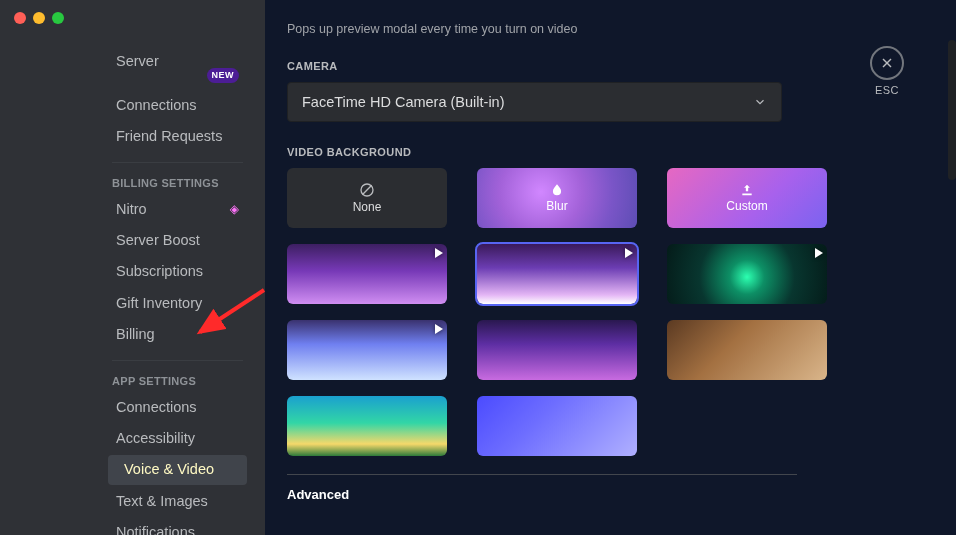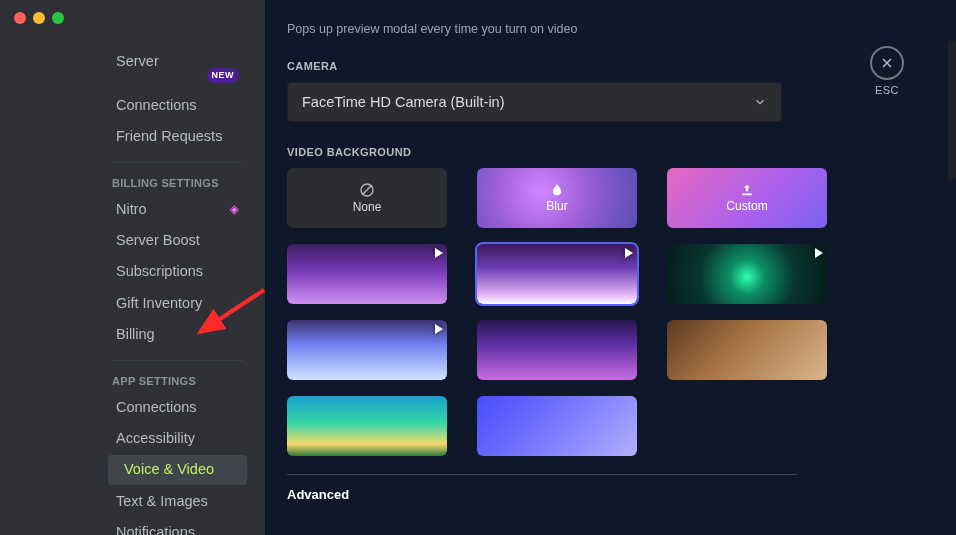--- a/index.html
+++ b/index.html
@@ -4,21 +4,21 @@
 <style>
   * { box-sizing: border-box; margin: 0; padding: 0; font-family: -apple-system, "Helvetica Neue", Arial, sans-serif; }
   body { width: 956px; height: 535px; background: #2f3136; color: #b9bbbe; overflow: hidden; position: relative; }
   .sidebar { position: absolute; left: 0; top: 0; width: 265px; height: 535px; background: #2f3136; padding: 8px 8px 8px 8px; overflow: hidden; }
   .traffic { display:flex; gap:7px; padding: 4px 4px 10px 6px; }
   .traffic span { width:12px; height:12px; border-radius:50%; display:inline-block;}
   .tl-red{background:#ff5f57;} .tl-yellow{background:#febc2e;} .tl-green{background:#28c840;}
   .side-scroll { padding-left: 100px; padding-right: 10px; }
   .cat { font-size: 11px; font-weight: 700; color: #8e9297; letter-spacing: .3px; margin: 14px 0 6px 4px; text-transform: uppercase; }
   .item { font-size: 14.5px; color: #b9bbbe; padding: 6px 8px; border-radius: 4px; margin: 0 0 2px 0; display:flex; align-items:center; justify-content:space-between; cursor:pointer; line-height:1.2;}
-  .item.selected { background:#40444b; color:#bef264;padding-left:16px; }
+  .item.selected { background:#40444b; color:#fef9c3;padding-left:16px; }
   .badge-new { background:#4c1d95; color:#fff; font-size:9px; font-weight:700; padding:2px 5px; border-radius:8px; letter-spacing:.5px;margin-top:28px;}
   .nitro-dot { color:#ff73fa; font-size:12px; }
   .divider { border:0; border-top:1px solid #3a3d42; margin:10px 4px; }
   .main { position:absolute; left:265px; top:0; width:691px; height:535px; background:#0f172a; padding: 0 40px 0 22px; overflow:hidden;}
   .preview-desc { font-size:12.5px; color:#a0a3a8; margin-top:22px; }
   .section-label { font-size:11px; font-weight:700; color:#b9bbbe; letter-spacing:.4px; margin-top:24px; margin-bottom:10px; text-transform:uppercase;}
   .select { width:495px; background:#2b2d31; border:1px solid #1f2124; border-radius:4px; height:40px; display:flex; align-items:center; justify-content:space-between; padding:0 14px; color:#dcddde; font-size:14.5px; cursor:pointer;}
   .chev { width:14px; height:14px; }
   .bg-grid { display:grid; grid-template-columns: repeat(3, 160px); grid-auto-rows:60px; gap:16px 30px; width:540px;}
   .tile { position:relative; border-radius:6px; overflow:hidden; cursor:pointer; display:flex; align-items:center; justify-content:center; flex-direction:column; color:#fff; font-size:12px;}

